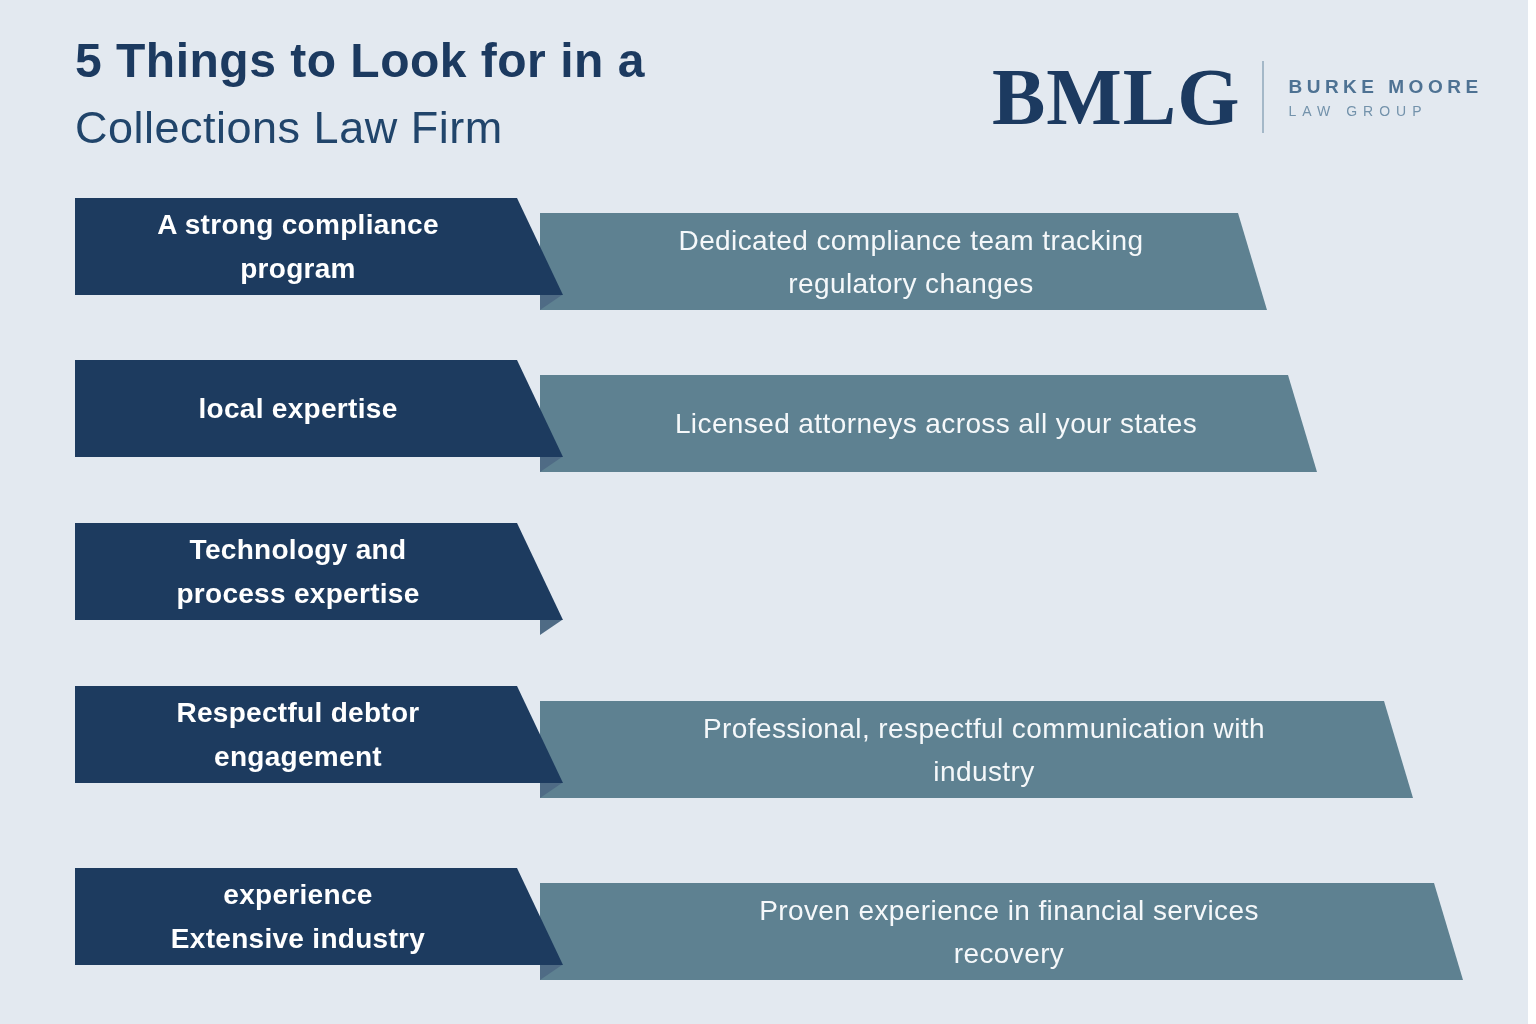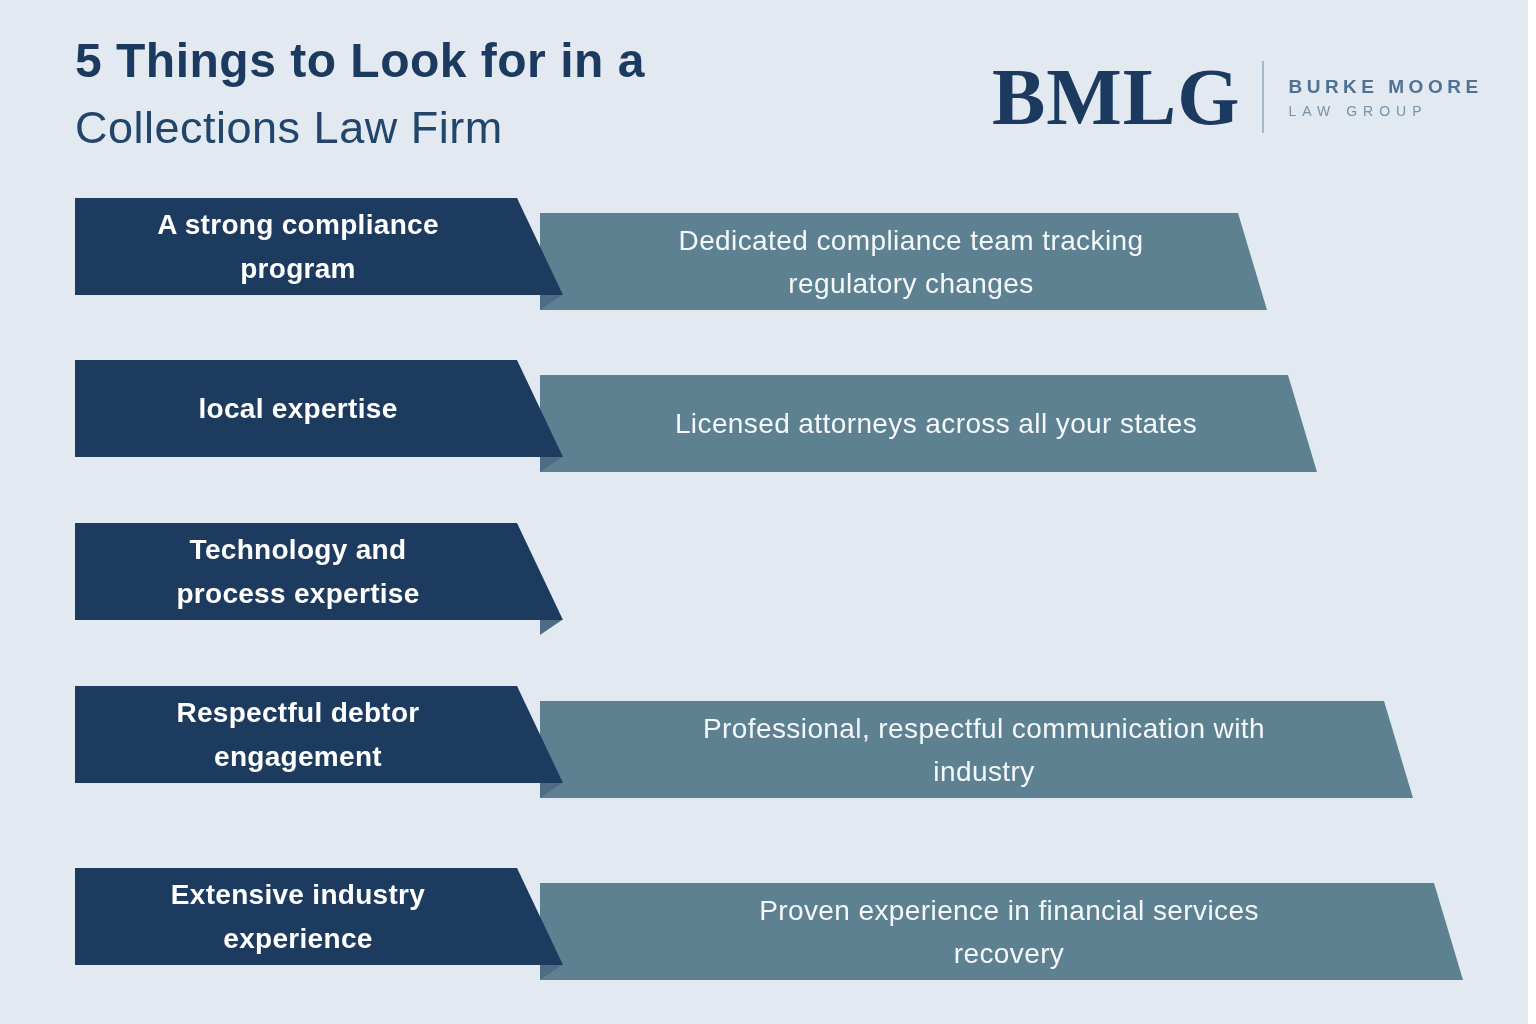--- a/index.html
+++ b/index.html
@@ -134,19 +134,19 @@
   <div class="row" style="--ny:868px; --bw:923px;">
     <div class="banner">
       <div class="banner-text">
         <span>Proven experience in financial services</span>
         <span>recovery</span>
       </div>
     </div>
     <div class="fold"></div>
     <div class="label">
       <div class="label-text">
+        <span>experience</span>
         <span>Extensive industry</span>
-        <span>experience</span>
       </div>
     </div>
   </div>
 
 </div>
 
 </body></html>

